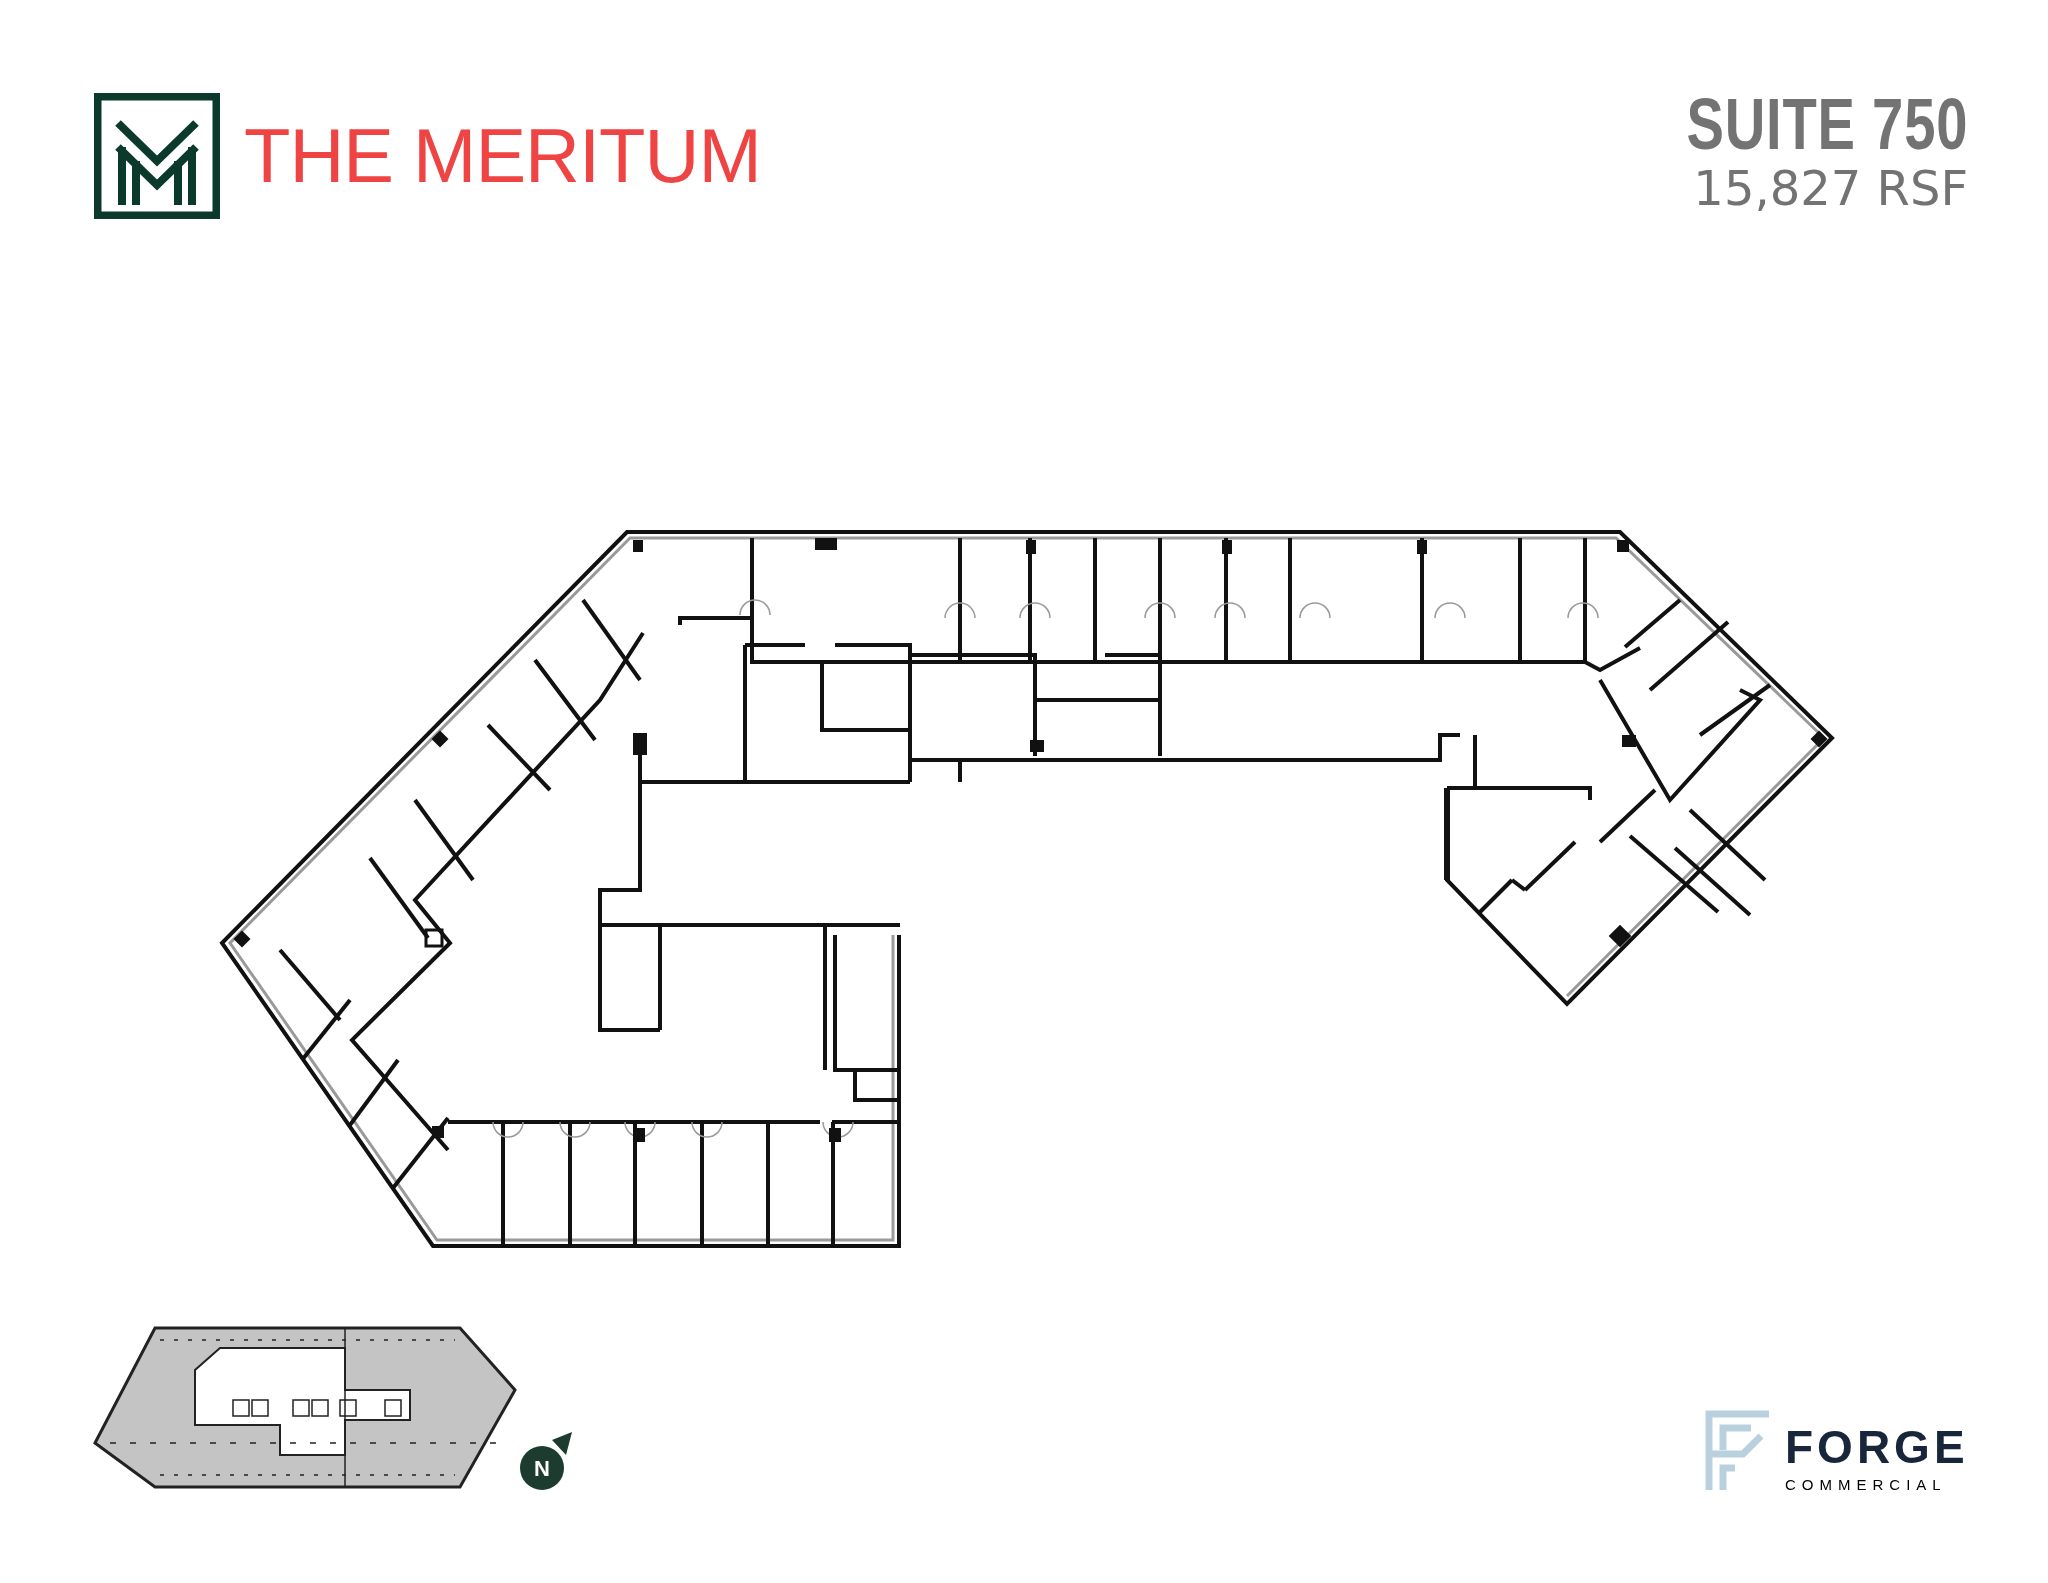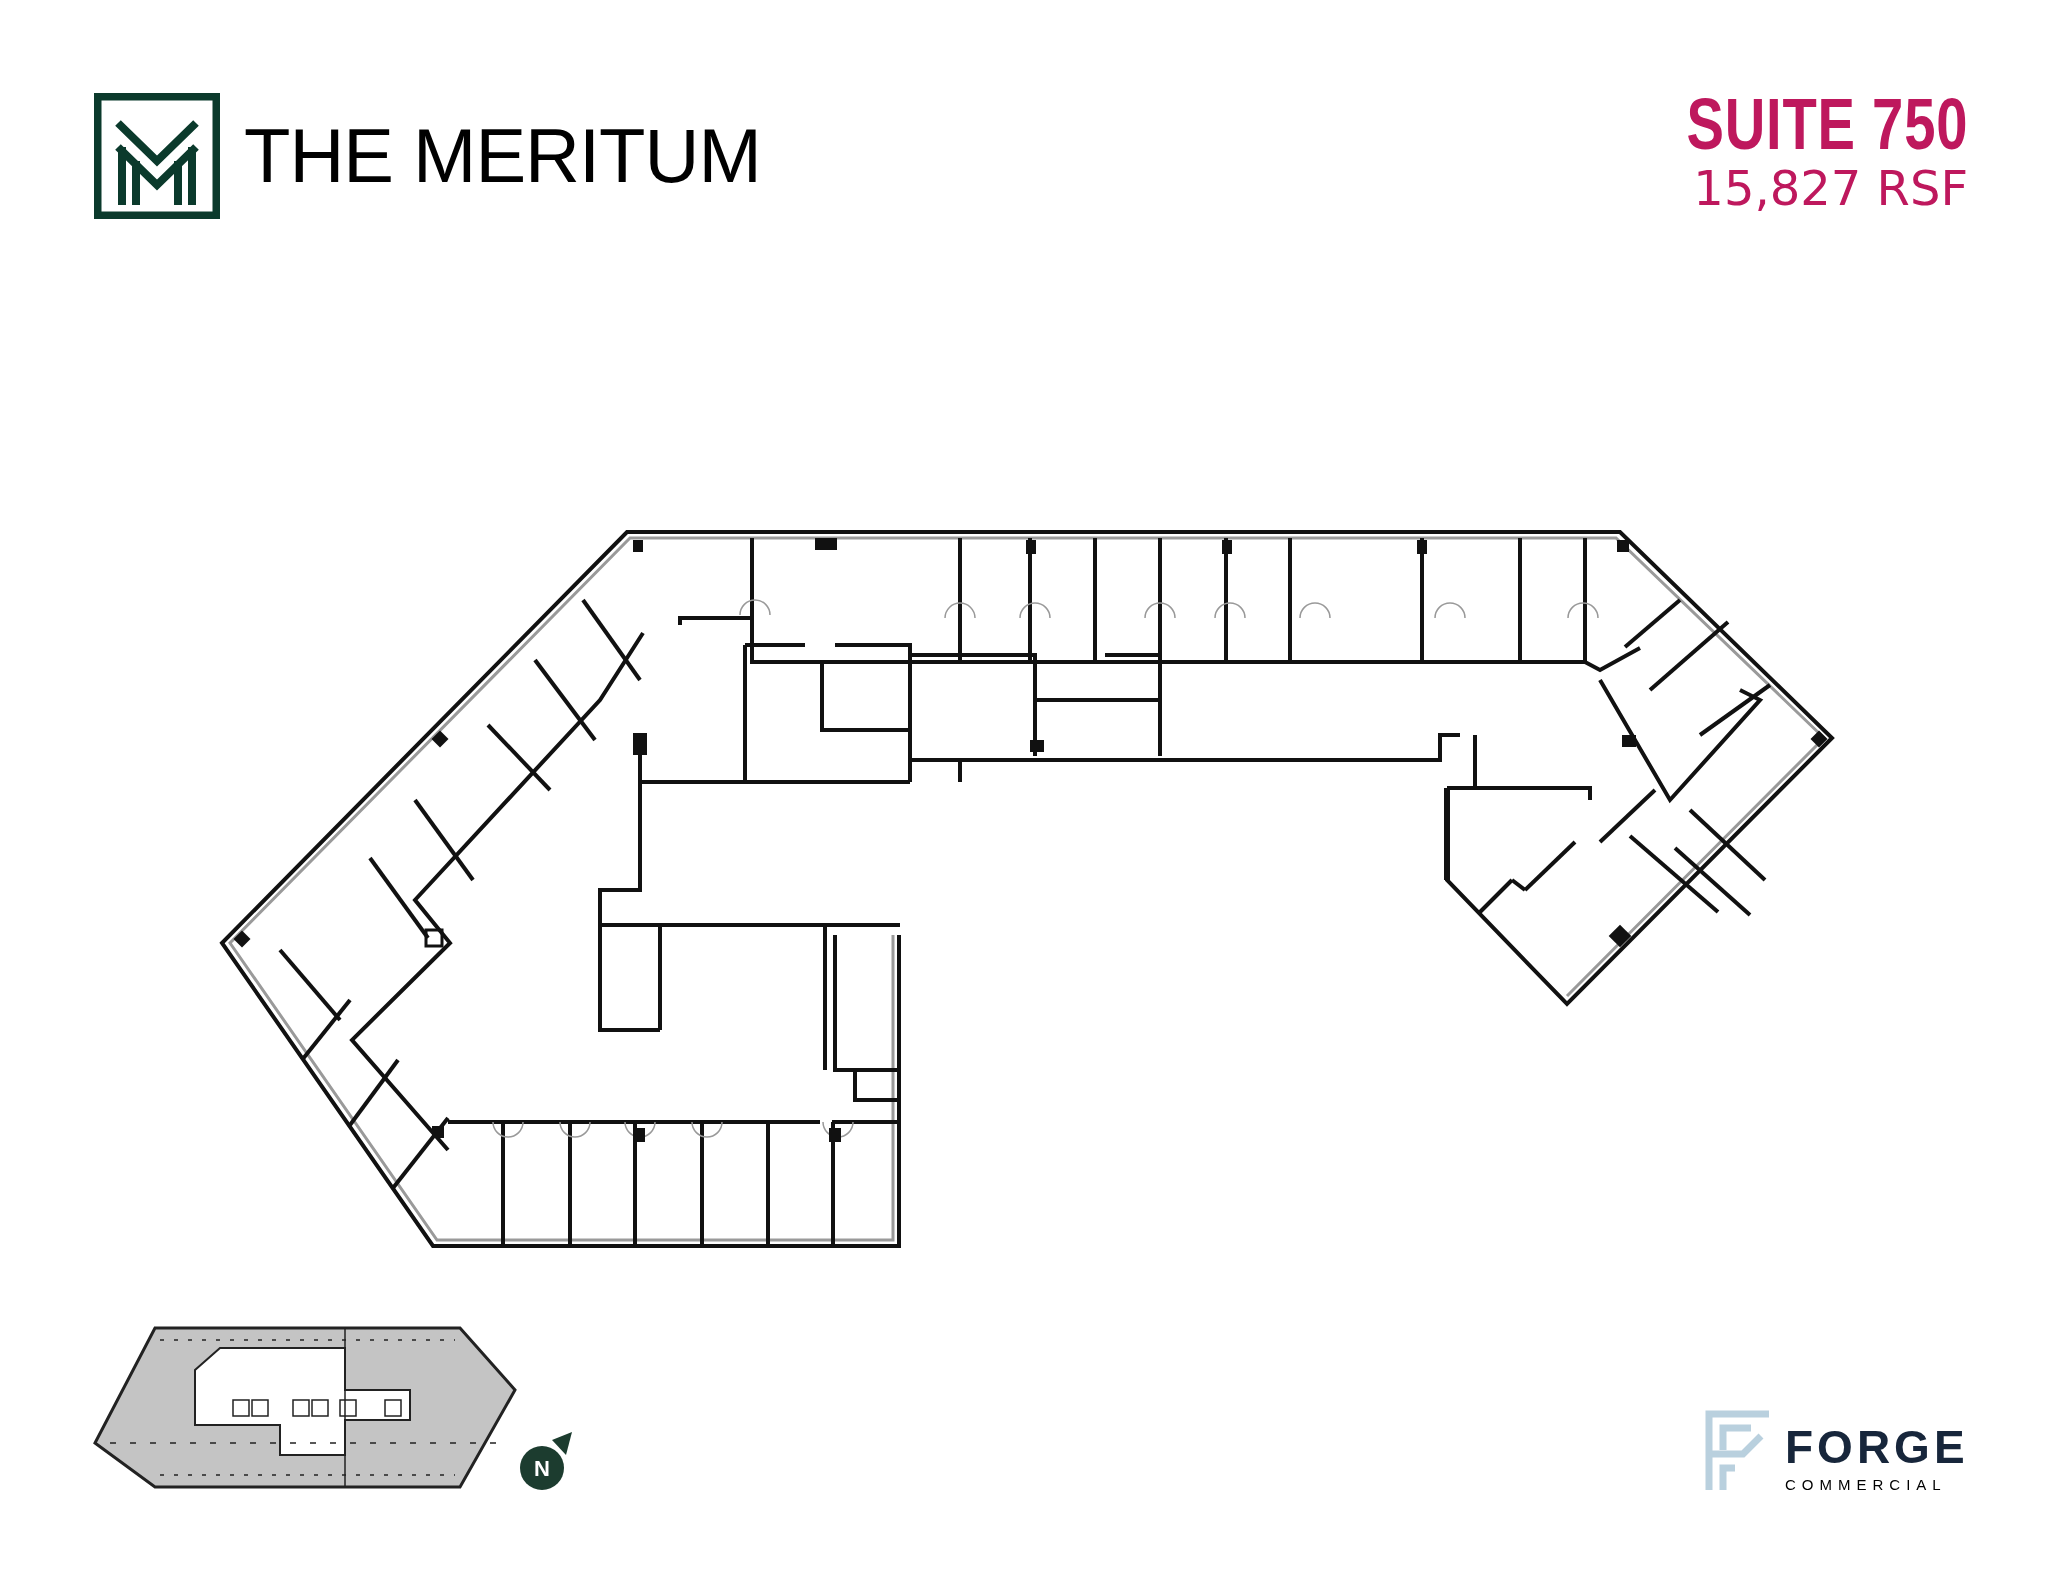--- a/index.html
+++ b/index.html
@@ -1,20 +1,20 @@
 <!DOCTYPE html>
 <html><head>
 <meta charset="utf-8">
 <style>
   html,body{margin:0;padding:0;background:#ffffff;}
   body{width:2048px;height:1583px;position:relative;overflow:hidden;font-family:"Liberation Sans",sans-serif;}
   .logo{position:absolute;left:94px;top:93px;display:flex;align-items:center;}
   .logo-mark{width:126px;height:126px;}
-  .logo-text{margin-left:24px;font-family:"Liberation Sans",sans-serif;font-size:76px;letter-spacing:-1px;color:#000000;font-weight:normal;line-height:1;}
-  .suite{position:absolute;right:80px;top:88px;text-align:right;color:#be185d;}
+  .logo-text{margin-left:24px;font-family:"Liberation Sans",sans-serif;font-size:76px;letter-spacing:-1px;color:#ef4444;font-weight:normal;line-height:1;}
+  .suite{position:absolute;right:80px;top:88px;text-align:right;color:#737373;}
   .suite-title{font-family:"Liberation Sans",sans-serif;font-weight:bold;font-size:72px;line-height:1;transform:scaleX(0.78);transform-origin:right center;letter-spacing:1px;}
   .suite-size{font-family:"DejaVu Sans",sans-serif;font-size:48px;font-weight:normal;line-height:1.1;margin-top:2px;}
   .plan{position:absolute;left:0;top:0;width:2048px;height:1583px;}
   .keyplan{position:absolute;left:0;top:0;width:2048px;height:1583px;}
   .forge{position:absolute;left:1705px;top:1410px;display:flex;align-items:flex-start;}
   .forge-mark{width:68px;height:84px;}
   .forge-text{margin-left:12px;}
   .forge-name{font-family:"Liberation Sans",sans-serif;font-size:46px;font-weight:bold;color:#17263b;letter-spacing:4px;line-height:1;margin-top:14px;}
   .forge-sub{font-family:"Liberation Sans",sans-serif;font-size:15px;color:#000000;letter-spacing:6px;margin-top:6px;}
 </style>

